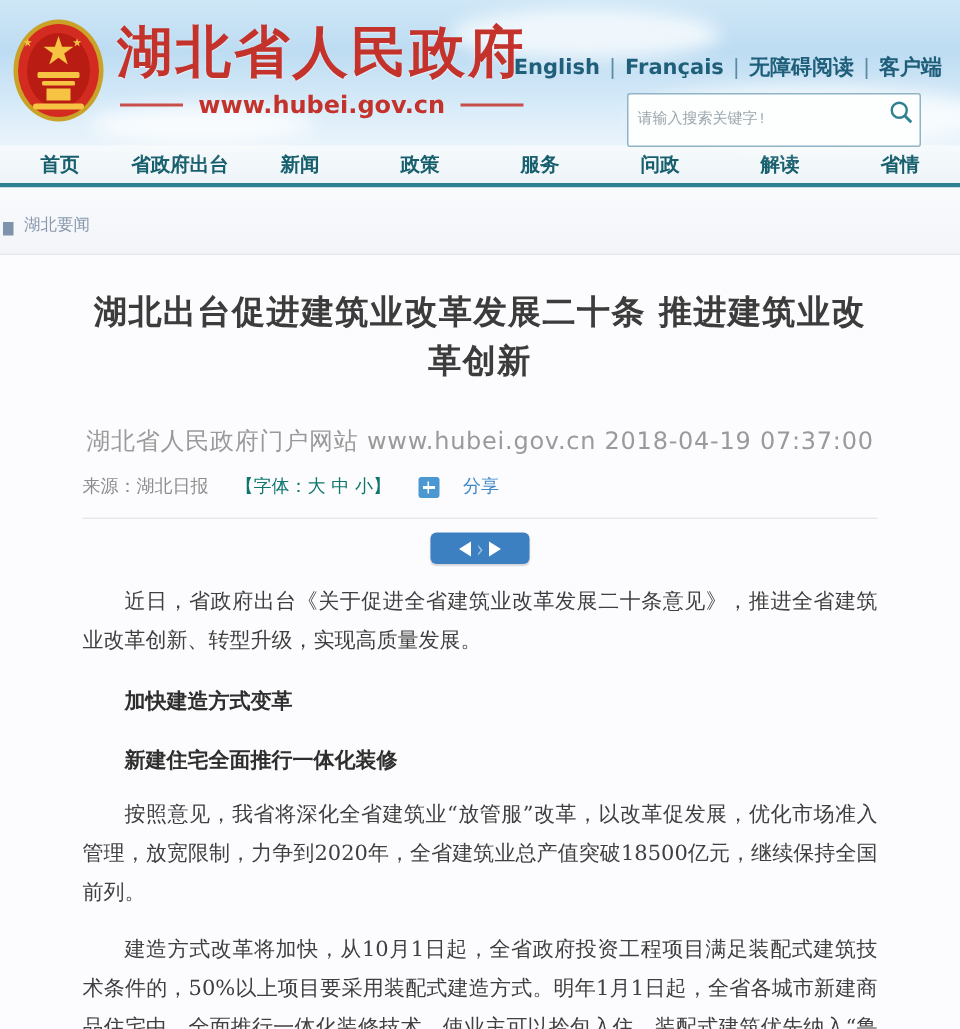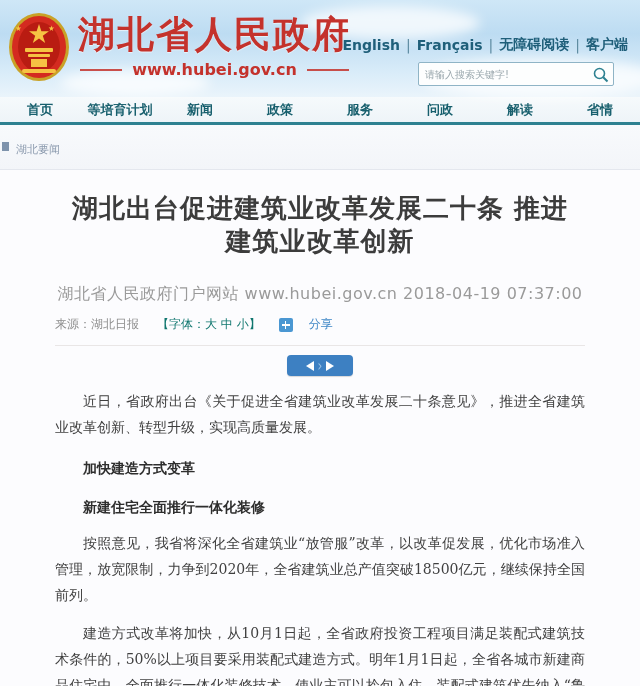--- a/index.html
+++ b/index.html
@@ -29,48 +29,48 @@
     margin-top:4px; text-align:center; color:#c4322c; font-size:16px; font-weight:bold;
     display:flex; align-items:center; justify-content:center; gap:10px;
   }
   .site-url .dash { display:inline-block; width:42px; height:2px; background:#c4322c; opacity:.85; }
 
   .header-right { position:absolute; right:12px; top:36px; width:210px; }
   .top-links { display:flex; justify-content:flex-end; align-items:center; gap:6px;
     font-size:14px; color:#1f5f7a; font-weight:bold; white-space:nowrap; }
   .top-links a { color:#1f5f7a; text-decoration:none; }
   .top-links .sep { color:#5c8aa0; font-weight:normal; }
-  .search-box { margin-top:8px; position:relative; width:196px; height:24px;
-    background:#fdfefe; border:1px solid #8fb4c6; border-radius:2px; display:flex; align-items:center; }
+  .search-box { margin-top:8px; position:relative; width:196px; height:36px;
+    background:#fdfefe; border:1px solid #8fb4c6; border-radius:2px; display:flex; align-items:center;font-family:Liberation Mono, monospace; }
   .search-input { flex:1; height:100%; border:none; outline:none; background:transparent;
     font-size:10px; color:#444; padding:0 24px 0 6px; font-family:inherit; }
   .search-input::placeholder { color:#9aa7ad; }
   .search-btn { position:absolute; right:3px; top:3px; width:18px; height:18px; border:none;
     background:transparent; cursor:pointer; padding:0; }
 
   
   .nav {
     width:640px; height:28px; background:linear-gradient(180deg,#f6fafc,#eef4f8);
     border-bottom:3px solid #2e8191; display:flex; align-items:center;
   }
   .nav-item { flex:1; text-align:center; font-size:13px; font-weight:bold; color:#175f6d;
     cursor:pointer; white-space:nowrap; }
 
   
   .crumb-band { width:640px; height:45px; background:linear-gradient(180deg,#f8fafc,#f3f5f9);
     border-bottom:1px solid #e4e7ee; position:relative; }
-  .crumb { position:absolute; left:2px; top:17px; display:flex; align-items:flex-start; gap:7px; }
+  .crumb { position:absolute; left:2px; top:17px; display:flex; align-items:flex-end; gap:7px; }
   .crumb-ico { width:7px; height:9px; background:#7e93ac; display:inline-block; }
   .crumb-label { font-size:11px; color:#8a99ad; }
 
   
   .article { padding:12px 55px 0 55px; background:#fcfcfe; }
   .a-title {
     font-family:"DejaVu Serif","Liberation Serif",serif;
-    font-size:26px; font-weight:bold; color:#3c3c3c; text-align:center;
+    font-size:22px; font-weight:bold; color:#3c3c3c; text-align:center;
     line-height:33px; margin:10px auto 0; max-width:520px; letter-spacing:1px;
   }
   .a-meta { margin-top:26px; text-align:center; font-size:16px; color:#9a9a9a; letter-spacing:.5px; }
   .a-src-row { margin-top:11px; display:flex; align-items:center; gap:18px;
     font-size:12px; }
   .a-source { color:#8d8d8d; }
   .a-fontsize { color:#0f766e; }
   .a-share { display:flex; align-items:center; gap:16px; cursor:pointer; }
   .share-ico { width:14px; height:14px; background:#4a97d2; border-radius:2px; position:relative; display:inline-block; }
   .share-ico::before, .share-ico::after { content:""; position:absolute; background:#fff; }
@@ -141,21 +141,21 @@
             <circle cx="7.5" cy="7.5" r="5" fill="none" stroke="#2e8191" stroke-width="1.6"></circle>
             <line x1="11.2" y1="11.2" x2="15.5" y2="15.5" stroke="#2e8191" stroke-width="2"></line>
           </svg>
         </button>
       </div>
     </div>
   </div>
 
   <div class="nav">
     <div class="nav-item">首页</div>
-    <div class="nav-item">等培育计划</div>
+    <div class="nav-item">省政府出台</div>
     <div class="nav-item">新闻</div>
     <div class="nav-item">政策</div>
     <div class="nav-item">服务</div>
     <div class="nav-item">问政</div>
     <div class="nav-item">解读</div>
     <div class="nav-item">省情</div>
   </div>
 
   <div class="crumb-band">
     <div class="crumb">

